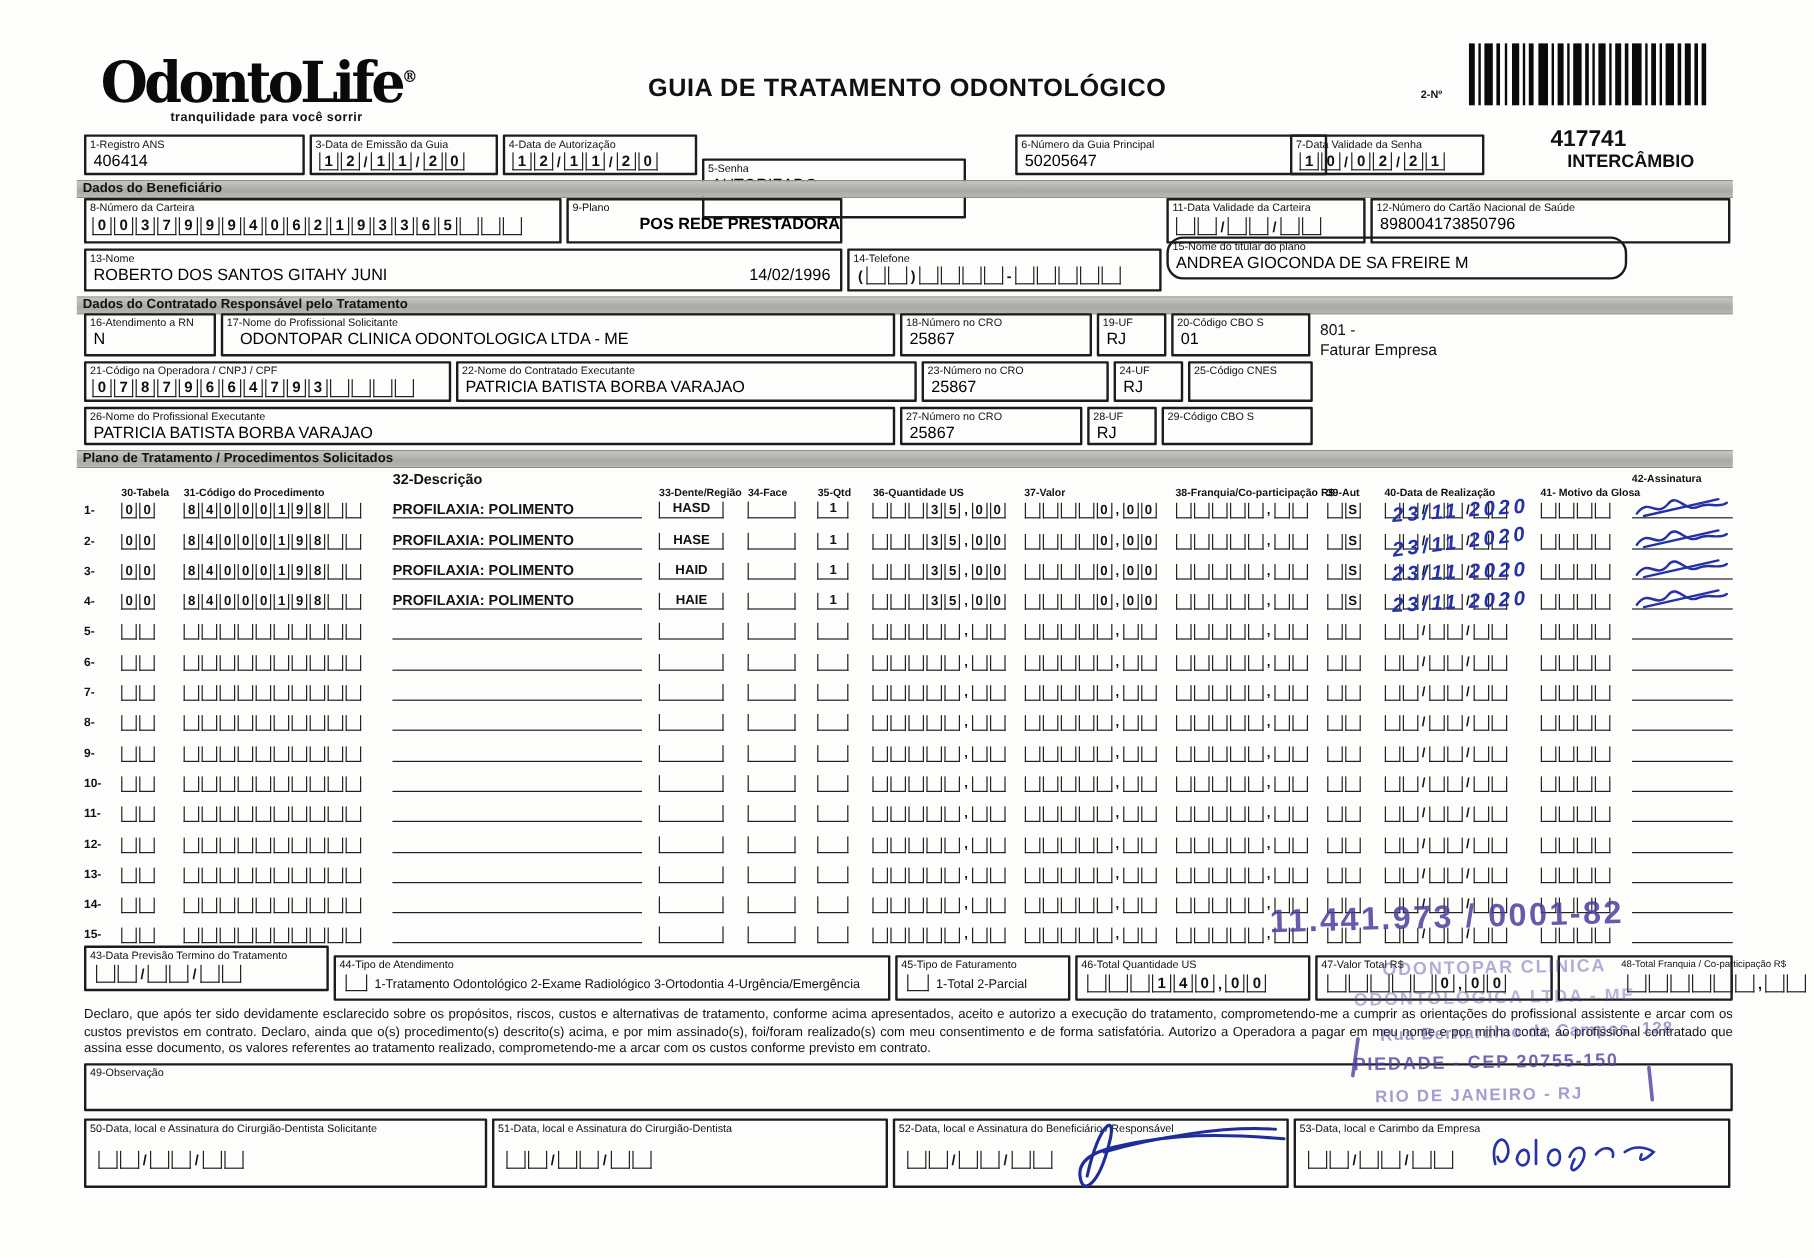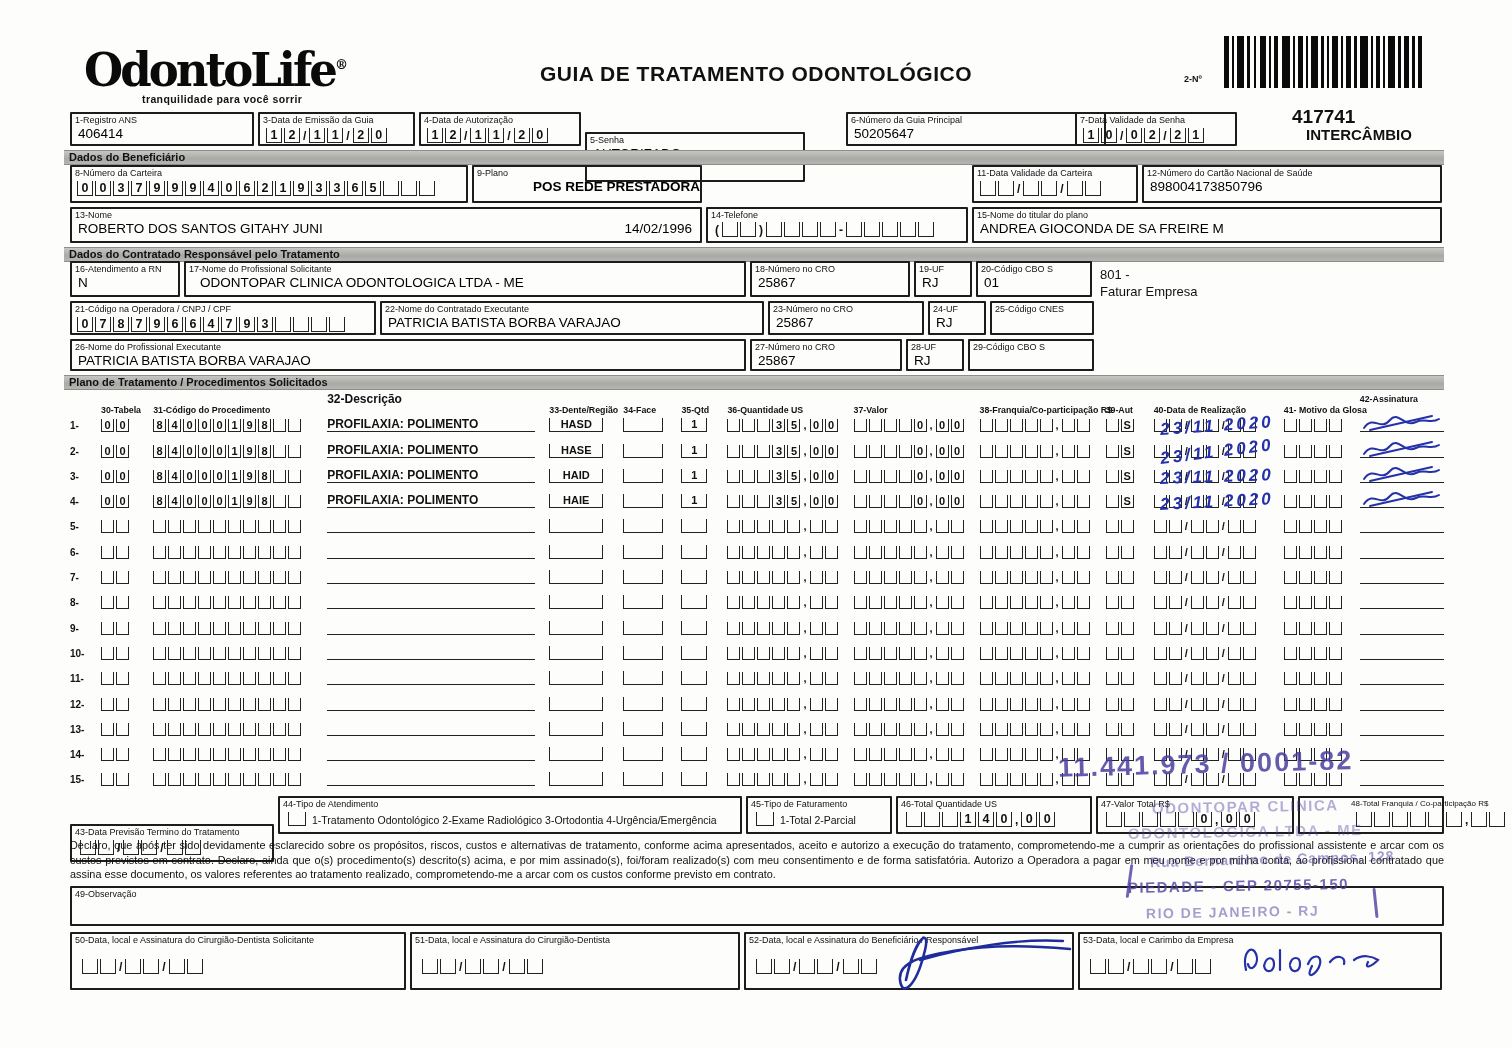--- a/index.html
+++ b/index.html
@@ -225,21 +225,21 @@
         <span class="cc"></span>
         <span class="cc"></span>
         <span class="sep">-</span>
         <span class="cc"></span>
         <span class="cc"></span>
         <span class="cc"></span>
         <span class="cc"></span>
         <span class="cc"></span>
       </span>
   </div>
-  <div class="box" style="left:972px;top:207px;width:470px;height:36px;">
+  <div class="box" style="left:972px;top:197px;width:384px;height:36px;border-radius:14px;">
     <span class="lbl">15-Nome do titular do plano</span>
     <span class="val">ANDREA GIOCONDA DE SA FREIRE M</span>
   </div>
 
   <div class="secbar" style="top:247px;">
     <span>Dados do Contratado Responsável pelo Tratamento</span>
   </div>
 
   <div class="box" style="left:70px;top:261px;width:110px;height:36px;">
     <span class="lbl">16-Atendimento a RN</span>
@@ -1561,21 +1561,21 @@
         <span class="col c-glo comb">
           <span class="cc"></span>
           <span class="cc"></span>
           <span class="cc"></span>
           <span class="cc"></span>
         </span>
         <span class="col c-sig"></span>
       </div>
     </div>
 
-  <div class="box" style="left:70px;top:824px;width:204px;height:38px;">
+  <div class="box" style="left:70px;top:788px;width:204px;height:38px;">
     <span class="lbl">43-Data Previsão Termino do Tratamento</span>
     <span class="comb" style="margin:3px 0 0 8px;">
         <span class="cc"></span>
         <span class="cc"></span>
         <span class="sep">/</span>
         <span class="cc"></span>
         <span class="cc"></span>
         <span class="sep">/</span>
         <span class="cc"></span>
         <span class="cc"></span>

